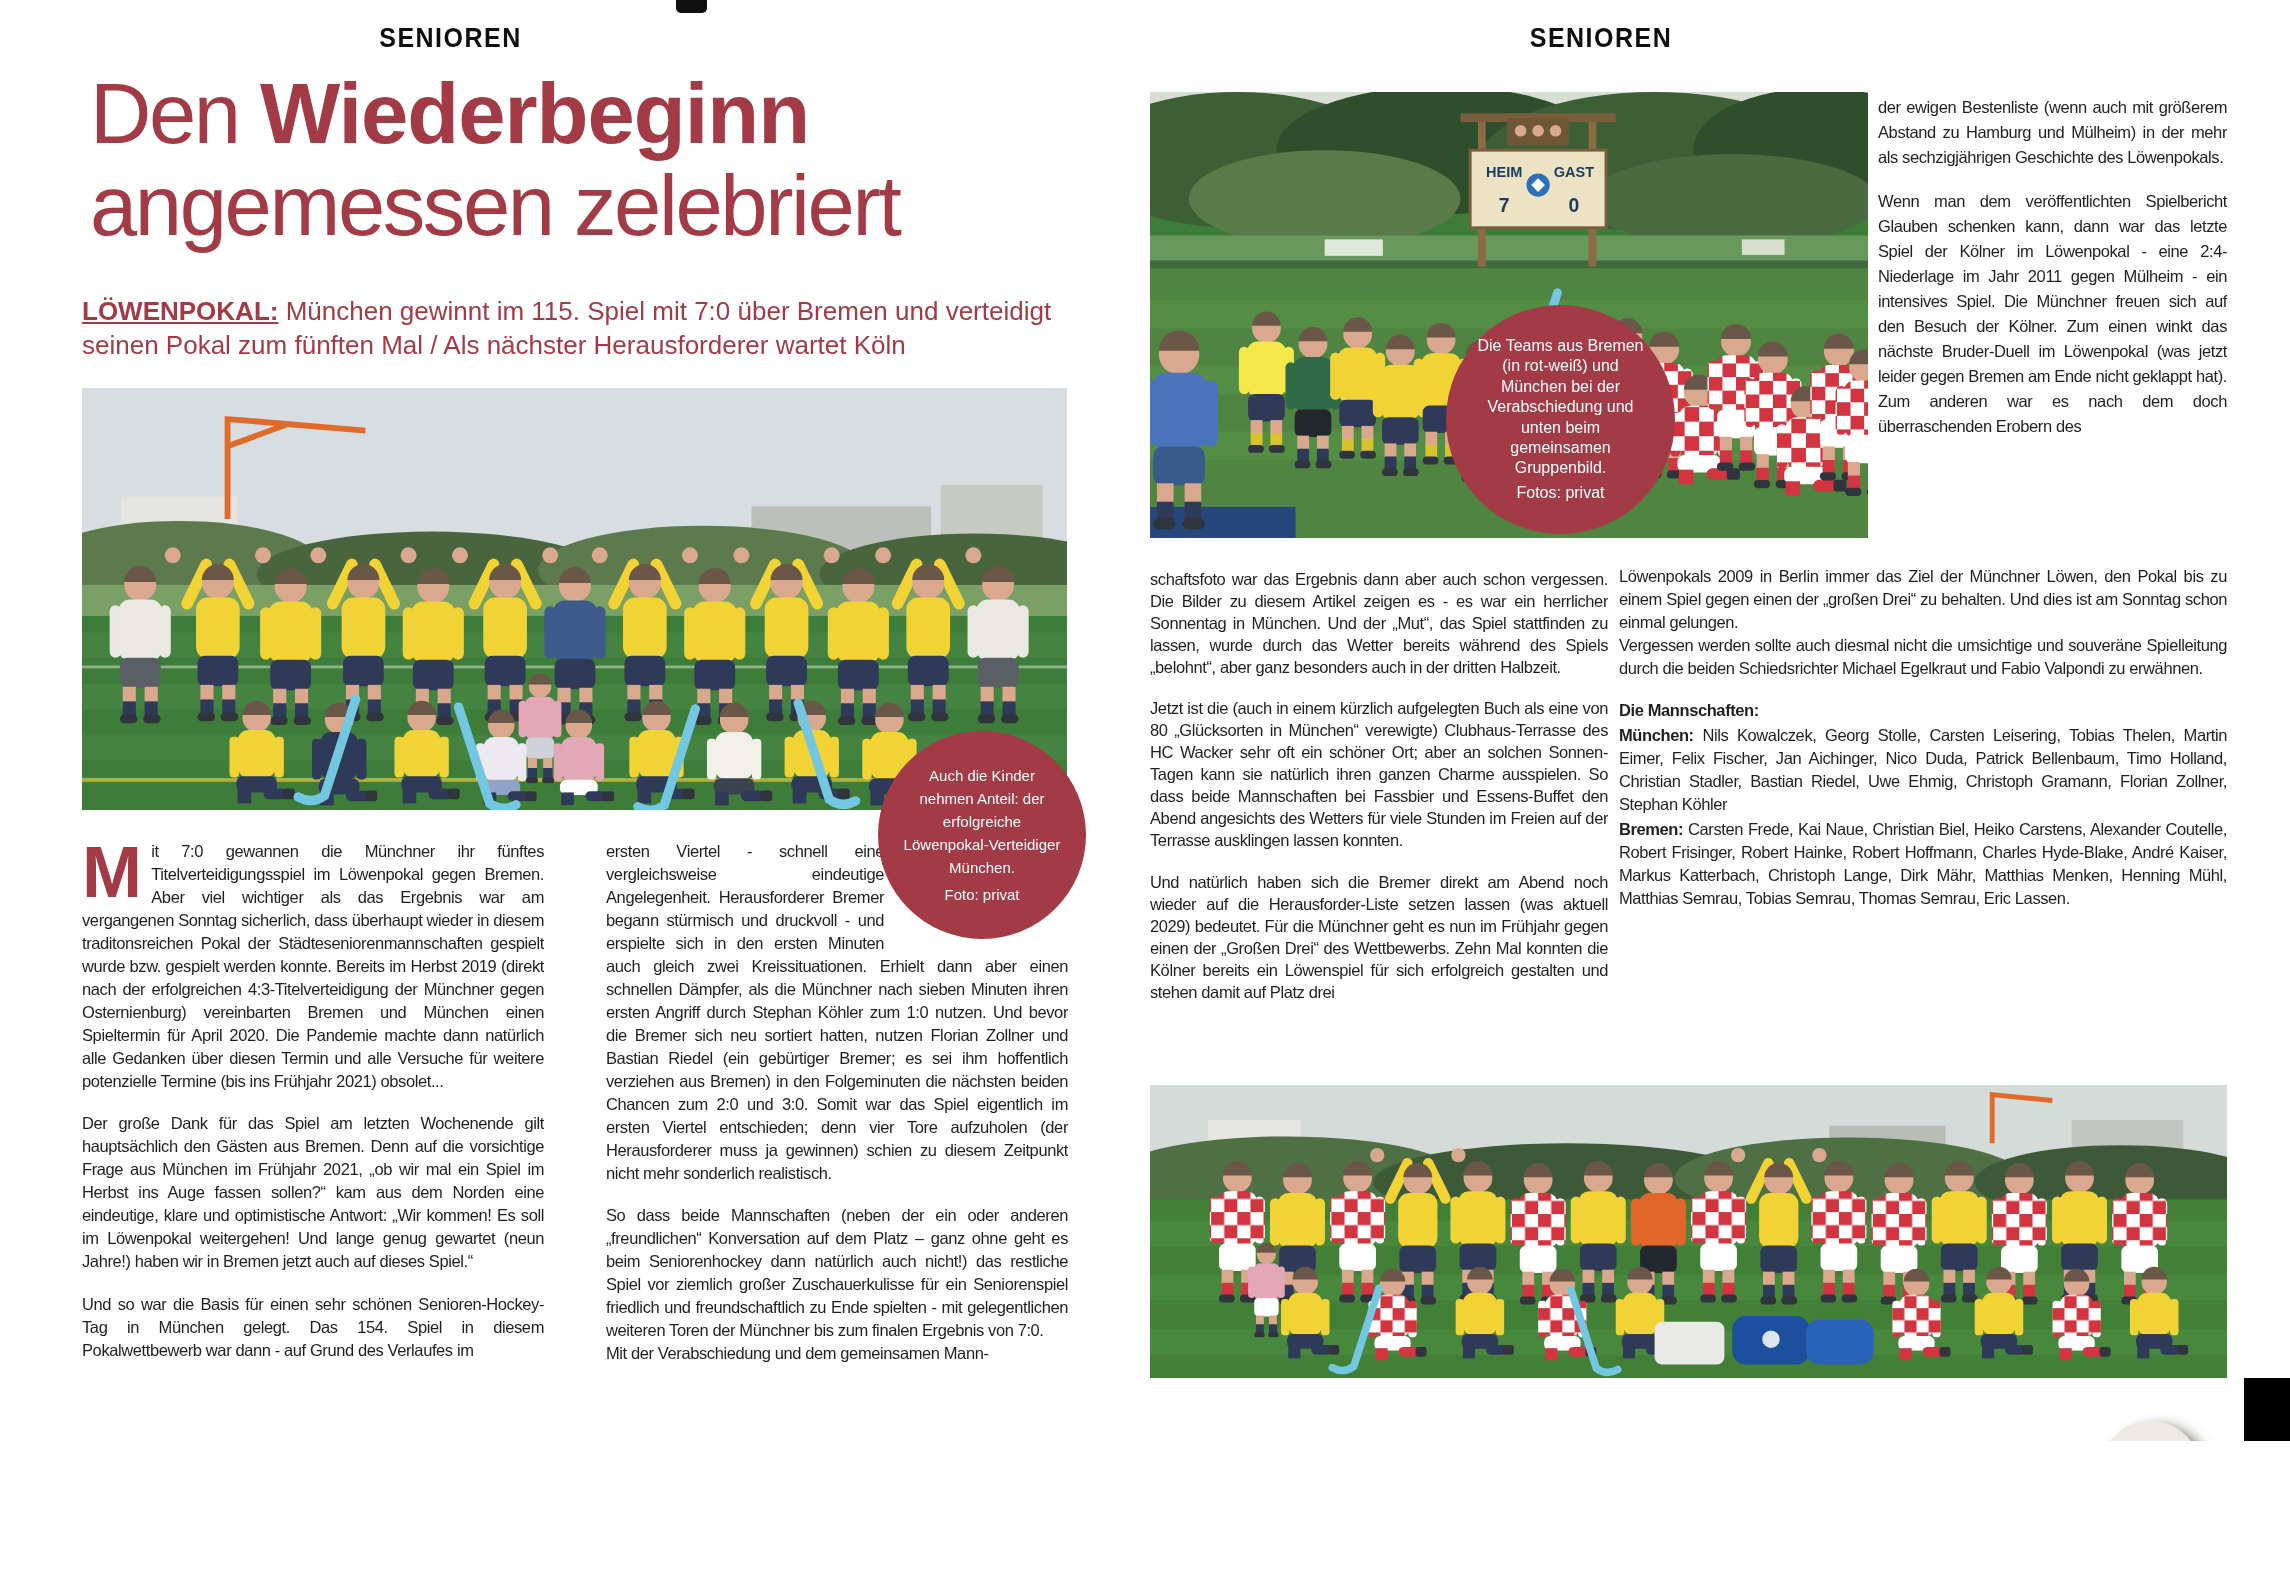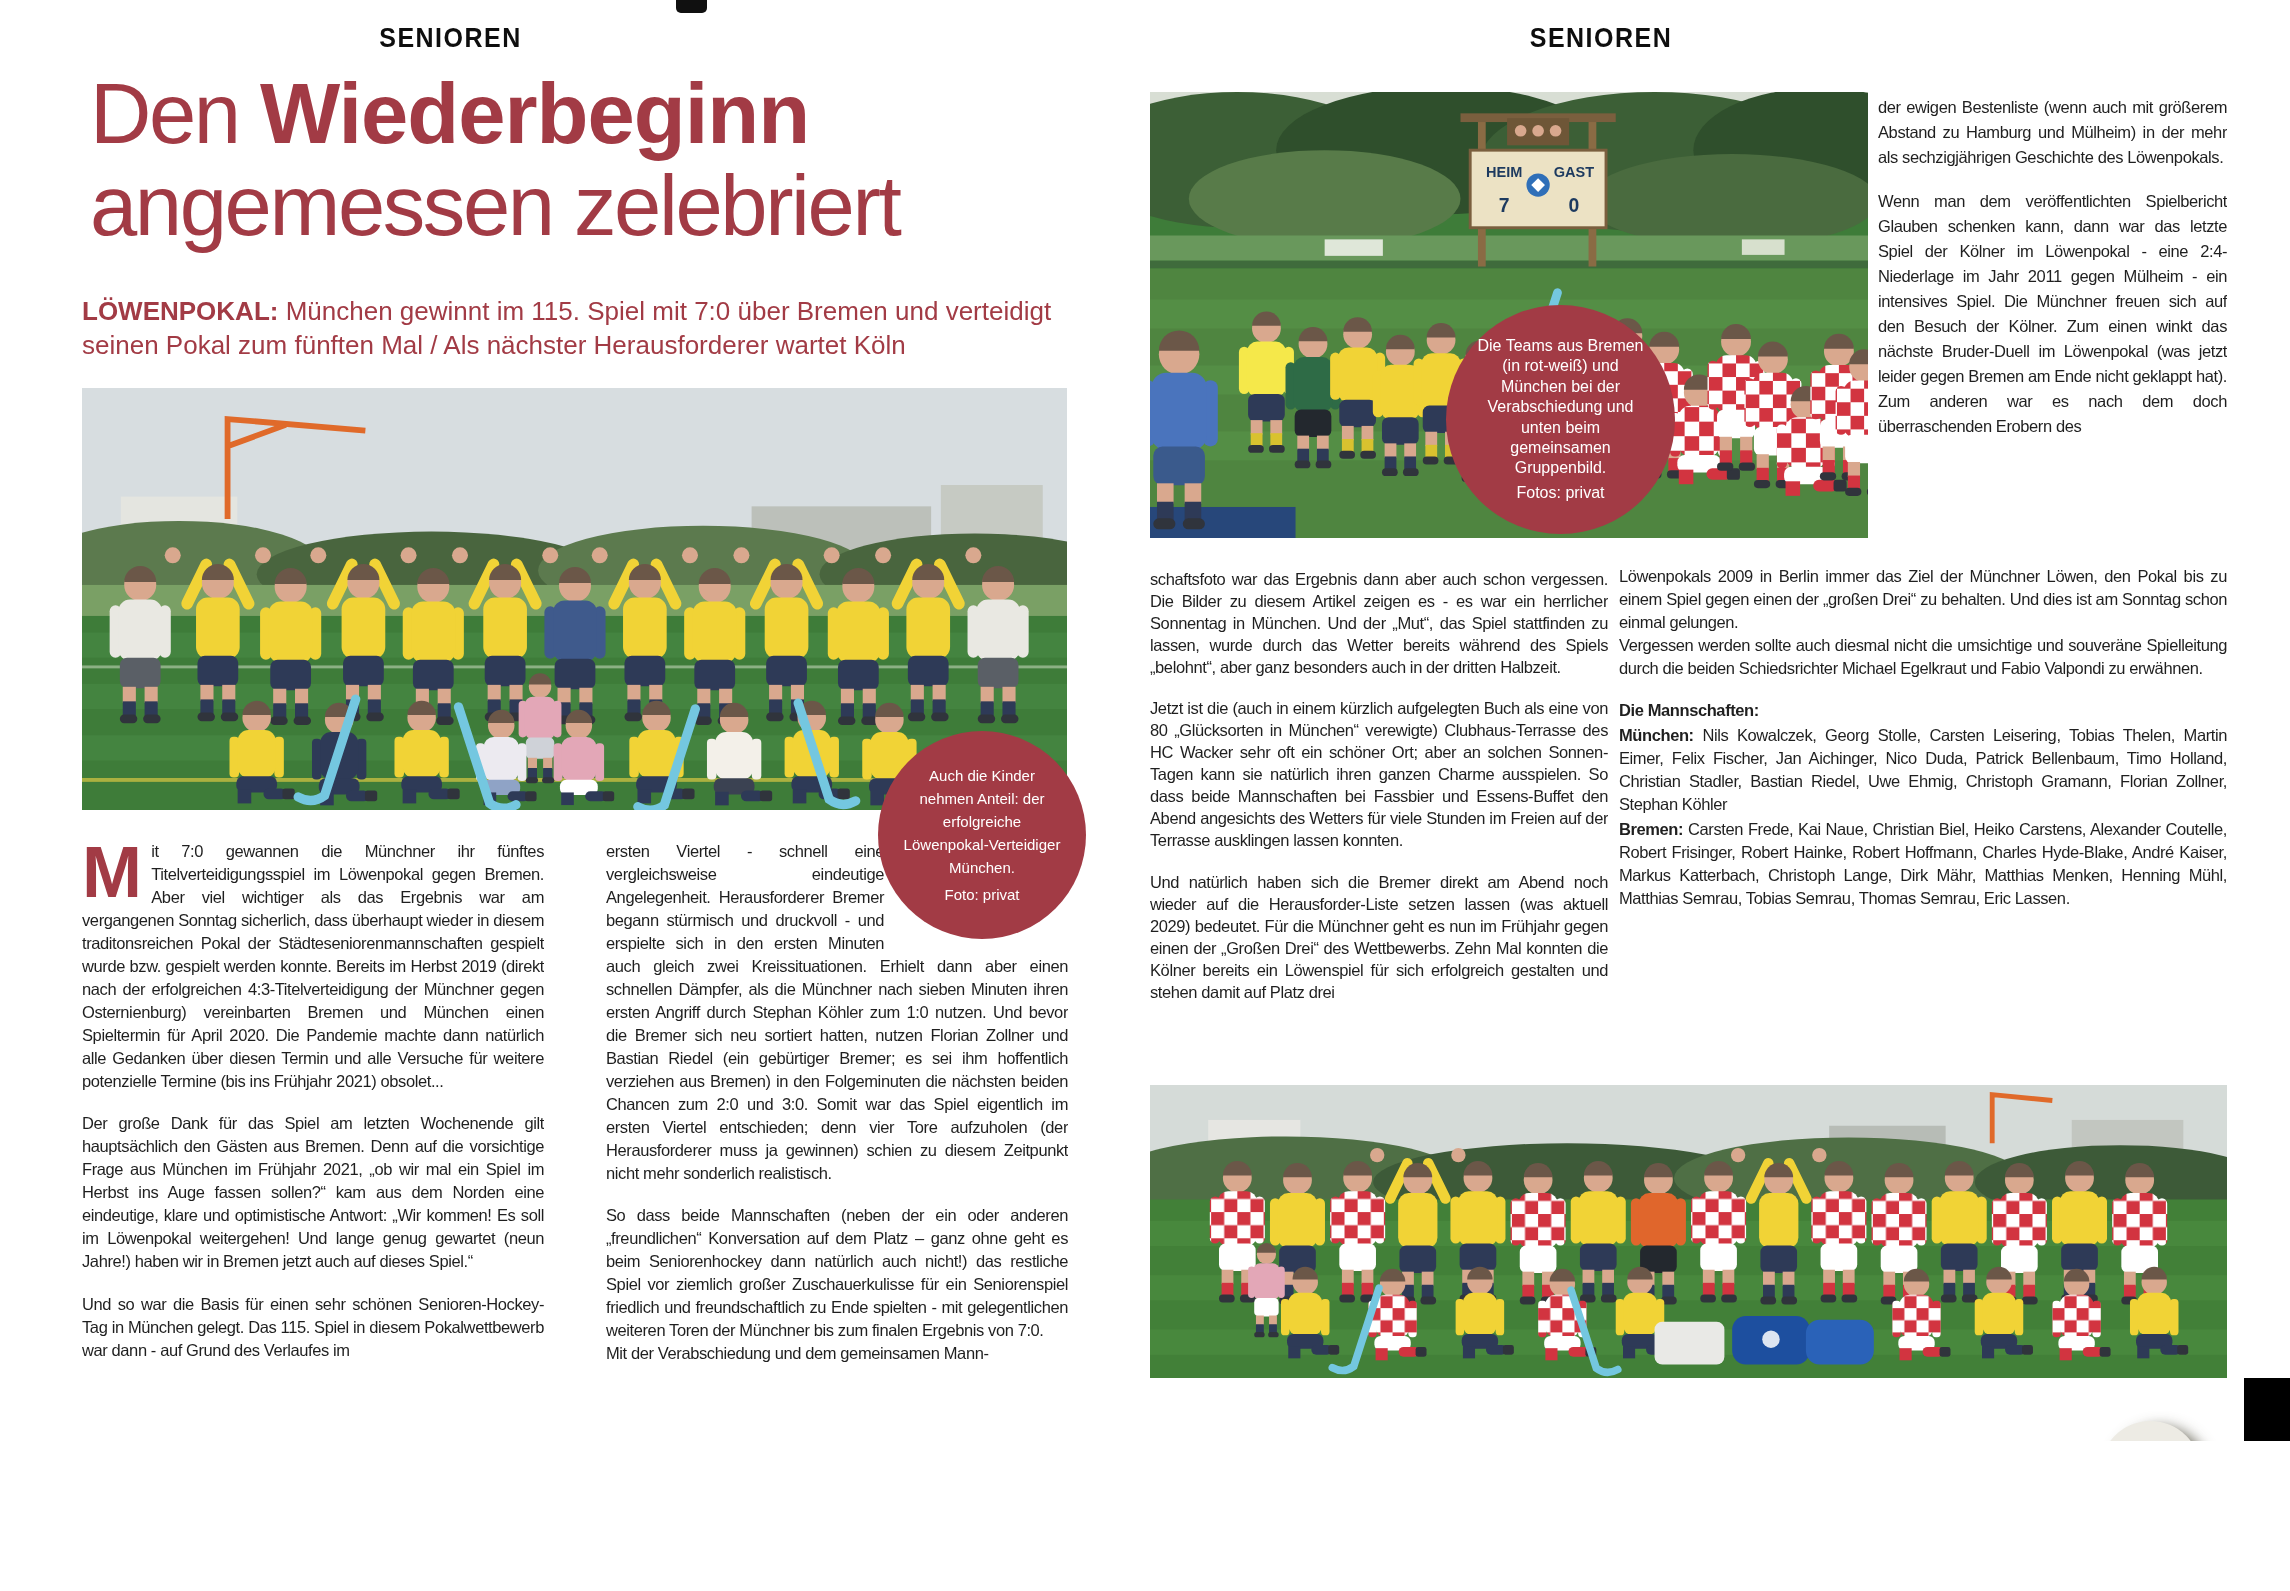--- a/index.html
+++ b/index.html
@@ -8,21 +8,21 @@
   .screen{ position:relative; width:2290px; height:1441px; background:#ffffff; overflow:hidden;
            font-family:"Liberation Sans","DejaVu Sans",sans-serif; color:#1f1f1f; }
   .abs{ position:absolute; }
   .kicker{ font-weight:700; font-size:25px; letter-spacing:1.5px; text-align:center; color:#0e0e0e;
            transform:scaleY(1.12); }
   .headline{ margin:0; font-weight:400; font-size:85px; line-height:92px; letter-spacing:-2.4px;
              color:var(--accent); white-space:nowrap; }
   .hl-line{ display:block; }
   .headline .bold{ font-weight:700; letter-spacing:-1px; }
   .standfirst{ margin:0; font-size:26px; line-height:34px; color:var(--accent); }
-  .standfirst strong{ font-weight:700; }
+  .standfirst strong{ font-weight:700;text-decoration:underline; }
   .bodycol{ font-size:16.5px; line-height:23px; letter-spacing:-0.4px; text-align:justify; overflow:hidden; }
   .bodycol p{ margin:0 0 19.4px 0; }
   .colA p{ line-height:25px; }
   .colB p{ line-height:22px; }
   .teamsline{ margin:0 0 1.9px 0 !important; }
   .dropcap{ float:left; font-weight:700; font-size:72px; line-height:56px; color:var(--accent);
             padding:3.9px 9.7px 0 0; }
   .spacer{ float:right; width:184px; height:105px; }
   .photo{ overflow:hidden; background:#3e7c39; }
   .photo svg{ display:block; width:100%; height:100%; }
@@ -163,21 +163,21 @@
     </figure>
 
     <figcaption class="abs circle-cap circle-a" style="left:878px;top:731px;width:208px;height:208px">
       <span class="cap">Auch die Kinder nehmen Anteil: der erfolgreiche Löwenpokal-Verteidiger München.</span>
       <span class="credit">Foto: privat</span>
     </figcaption>
 
     <div class="abs bodycol" style="left:82px;top:840px;width:462px;height:656px">
       <p><span class="dropcap">M</span><span>it 7:0 gewannen die Münchner ihr fünftes Titelverteidigungsspiel im Löwenpokal gegen Bremen. Aber viel wichtiger als das Ergebnis war am vergangenen Sonntag sicherlich, dass überhaupt wieder in diesem traditonsreichen Pokal der Städteseniorenmannschaften gespielt wurde bzw. gespielt werden konnte. Bereits im Herbst 2019 (direkt nach der erfolgreichen 4:3-Titelverteidigung der Münchner gegen Osternienburg) vereinbarten Bremen und München einen Spieltermin für April 2020. Die Pandemie machte dann natürlich alle Gedanken über diesen Termin und alle Versuche für weitere potenzielle Termine (bis ins Frühjahr 2021) obsolet...</span></p>
       <p>Der große Dank für das Spiel am letzten Wochenende gilt hauptsächlich den Gästen aus Bremen. Denn auf die vorsichtige Frage aus München im Frühjahr 2021, „ob wir mal ein Spiel im Herbst ins Auge fassen sollen?“ kam aus dem Norden eine eindeutige, klare und optimistische Antwort: „Wir kommen! Es soll im Löwenpokal weitergehen! Und lange genug gewartet (neun Jahre!) haben wir in Bremen jetzt auch auf dieses Spiel.“</p>
-      <p>Und so war die Basis für einen sehr schönen Senioren-Hockey-Tag in München gelegt. Das 115. Spiel in diesem Pokalwettbewerb war dann - auf Grund des Verlaufes im</p>
+      <p>Und so war die Basis für einen sehr schönen Senioren-Hockey-Tag in München gelegt. Das 154. Spiel in diesem Pokalwettbewerb war dann - auf Grund des Verlaufes im</p>
     </div>
 
     <div class="abs bodycol" style="left:606px;top:840px;width:462px;height:656px">
       <div class="spacer"></div>
       <p>ersten Viertel - schnell eine vergleichsweise eindeutige Angelegenheit. Herausforderer Bremer begann stürmisch und druckvoll - und erspielte sich in den ersten Minuten auch gleich zwei Kreissituationen. Erhielt dann aber einen schnellen Dämpfer, als die Münchner nach sieben Minuten ihren ersten Angriff durch Stephan Köhler zum 1:0 nutzen. Und bevor die Bremer sich neu sortiert hatten, nutzen Florian Zollner und Bastian Riedel (ein gebürtiger Bremer; es sei ihm hoffentlich verziehen aus Bremen) in den Folgeminuten die nächsten beiden Chancen zum 2:0 und 3:0. Somit war das Spiel eigentlich im ersten Viertel entschieden; denn vier Tore aufzuholen (der Herausforderer muss ja gewinnen) schien zu diesem Zeitpunkt nicht mehr sonderlich realistisch.</p>
       <p style="margin-bottom:0">So dass beide Mannschaften (neben der ein oder anderen „freundlichen“ Konversation auf dem Platz – ganz ohne geht es beim Seniorenhockey dann natürlich auch nicht!) das restliche Spiel vor ziemlich großer Zuschauerkulisse für ein Seniorenspiel friedlich und freundschaftlich zu Ende spielten - mit gelegentlichen weiteren Toren der Münchner bis zum finalen Ergebnis von 7:0.</p>
       <p>Mit der Verabschiedung und dem gemeinsamen Mann-</p>
     </div>
 
     <div class="abs footer" style="left:82px;top:1490px;width:985px">

